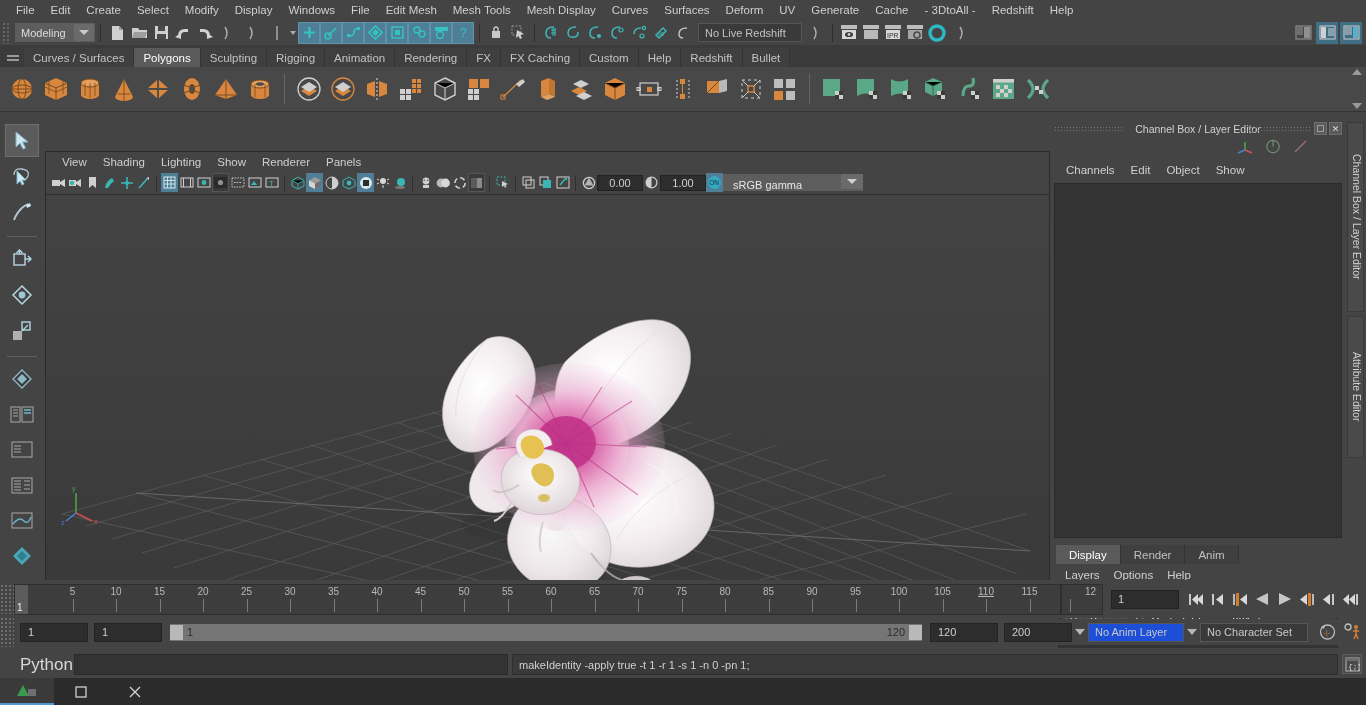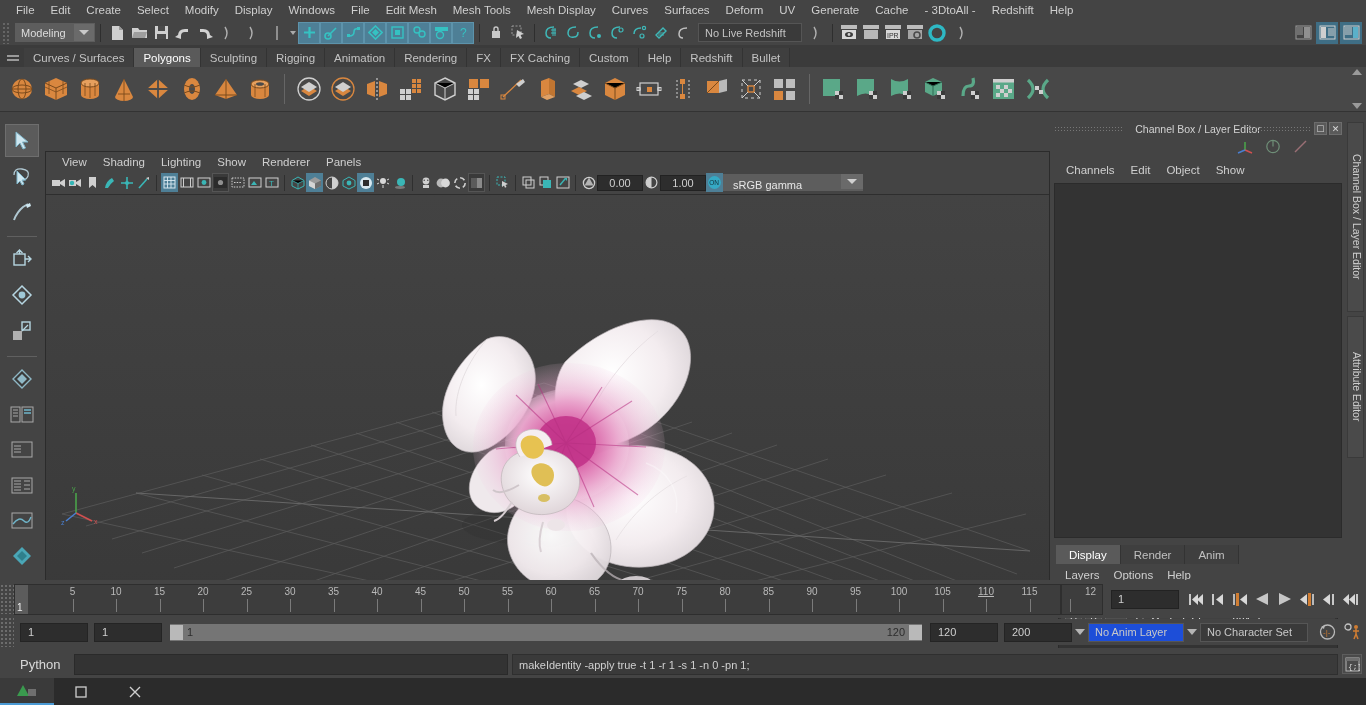--- a/index.html
+++ b/index.html
@@ -148,21 +148,21 @@
   .rangebar .rv{font-size:11px;color:#2d2d2d;margin-left:auto;margin-right:4px;}
   .ddarrow{width:16px;height:18px;display:flex;align-items:center;justify-content:center;flex:none;}
   .ddarrow::after{content:"";border-left:5px solid transparent;border-right:5px solid transparent;border-top:6px solid #b5b5b5;}
   .animlayer{height:19px;width:96px;background:#1d4ed8;border:1px solid #565656;font-size:11px;color:#c8c8c8;
      display:flex;align-items:center;padding-left:6px;flex:none;}
   .charset{height:19px;width:108px;background:#3a3a3a;border:1px solid #565656;font-size:11px;color:#c8c8c8;
      display:flex;align-items:center;padding-left:6px;flex:none;}
 
   
   .cmdrow{position:absolute;left:0;top:648px;width:1366px;height:33px;background:#444;display:flex;align-items:center;}
-  .cmdlabel{font-size:13px;color:#d8d8d8;margin-left:20px;width:54px;}
+  .cmdlabel{font-size:17px;color:#d8d8d8;margin-left:20px;width:54px;}
   .cmdinput{height:21px;flex:0 0 434px;background:#333;border:1px solid #2a2a2a;}
   .cmdout{height:21px;flex:1;background:#3a3a3a;border:1px solid #2f2f2f;margin-left:4px;margin-right:28px;
      font-size:11px;color:#d0d0d0;display:flex;align-items:center;padding-left:6px;overflow:hidden;white-space:nowrap;}
   .cmdscript{position:absolute;right:4px;top:6px;width:20px;height:20px;background:#4a4a4a;border:1px solid #5d5d5d;
      display:flex;align-items:center;justify-content:center;font-size:10px;color:#ccc;}
 
   
   .taskbar{position:absolute;left:0;top:678px;width:1366px;height:27px;background:#2b2b2b;display:flex;align-items:center;}
   .tbitem{width:54px;height:27px;display:flex;align-items:center;justify-content:center;}
   .tbitem.active{background:#3a3a3a;border-bottom:2px solid #4a9ad4;}

